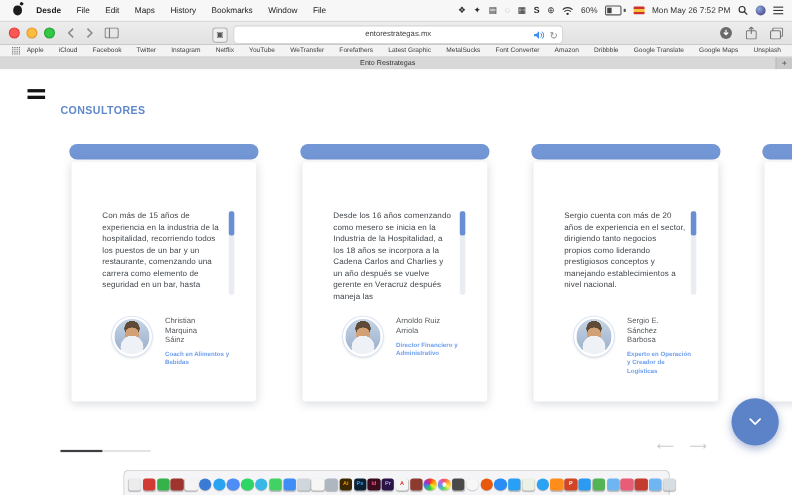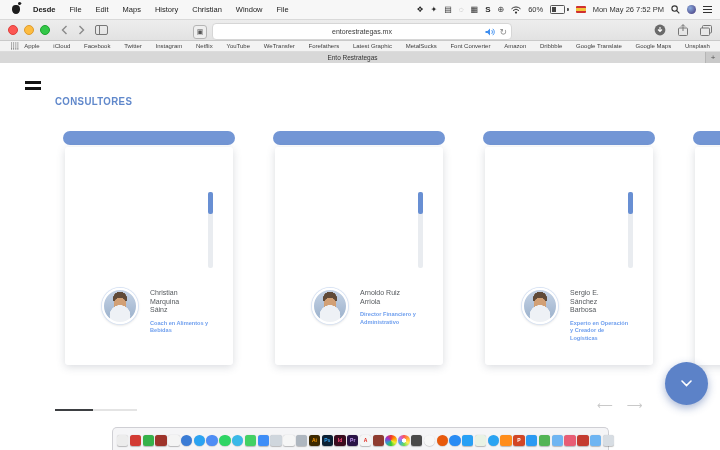--- a/index.html
+++ b/index.html
@@ -86,21 +86,21 @@
   .dk.conic{background:conic-gradient(#e33,#f90,#ee3,#3c3,#39c,#93c,#e33);}
   .dk.conic2{background:radial-gradient(circle,#fff 0 25%,transparent 26%),conic-gradient(#f55,#fa3,#fe5,#6d5,#4ad,#b6e,#f55);}
   svg{display:block;}
 </style>
 </head>
 <body>
 
 <div class="menubar">
   <span class="apple"></span>
   <span class="appname">Desde</span>
-  <span id="menu-items"><span class="mi">File</span><span class="mi">Edit</span><span class="mi">Maps</span><span class="mi">History</span><span class="mi">Christian</span><span class="mi">Window</span><span class="mi">File</span></span>
+  <span id="menu-items"><span class="mi">File</span><span class="mi">Edit</span><span class="mi">Maps</span><span class="mi">History</span><span class="mi">Bookmarks</span><span class="mi">Window</span><span class="mi">File</span></span>
   <span class="mb-right">
     <span class="sicon">❖</span>
     <span class="sicon">✦</span>
     <span class="sicon">▤</span>
     <span class="sicon" style="color:#9a9a9a">◌</span>
     <span class="sicon">▦</span>
     <span class="sicon" style="font-weight:bold">S</span>
     <span class="sicon">⊕</span>
     <span>
       <svg width="10" height="8" viewBox="0 0 10 8">
@@ -219,48 +219,51 @@
 <div class="page">
   <div class="hamburger">
       <span></span>
       <span></span>
     </div>
   <div class="heading">CONSULTORES</div>
 
   <div class="card" style="left:63px">
     <div class="card-bar"></div>
     <div class="card-body">
+      <div class="bio">Con más de 15 años de experiencia en la industria de la hospitalidad, recorriendo todos los puestos de un bar y un restaurante, comenzando una carrera como elemento de seguridad en un bar, hasta</div>
       <div class="sb-track">
           <div class="sb-thumb"></div>
         </div>
       <div class="avatar"></div>
       <div class="who">
         <div class="nm">Christian Marquina Sáinz</div>
         <div class="rl">Coach en Alimentos y Bebidas</div>
       </div>
     </div>
   </div>
 
   <div class="card" style="left:273px">
     <div class="card-bar"></div>
     <div class="card-body">
+      <div class="bio">Desde los 16 años comenzando como mesero se inicia en la Industria de la Hospitalidad, a los 18 años se incorpora a la Cadena Carlos and Charlies y un año después se vuelve gerente en Veracruz después maneja las</div>
       <div class="sb-track">
           <div class="sb-thumb"></div>
         </div>
       <div class="avatar"></div>
       <div class="who">
         <div class="nm">Arnoldo Ruiz Arriola</div>
         <div class="rl">Director Financiero y Administrativo</div>
       </div>
     </div>
   </div>
 
   <div class="card" style="left:483px">
     <div class="card-bar"></div>
     <div class="card-body">
+      <div class="bio">Sergio cuenta con más de 20 años de experiencia en el sector, dirigiendo tanto negocios propios como liderando prestigiosos conceptos y manejando establecimientos a nivel nacional.</div>
       <div class="sb-track">
           <div class="sb-thumb"></div>
         </div>
       <div class="avatar"></div>
       <div class="who">
         <div class="nm">Sergio E. Sánchez Barbosa</div>
         <div class="rl">Experto en Operación y Creador de Logísticas</div>
       </div>
     </div>
   </div>

